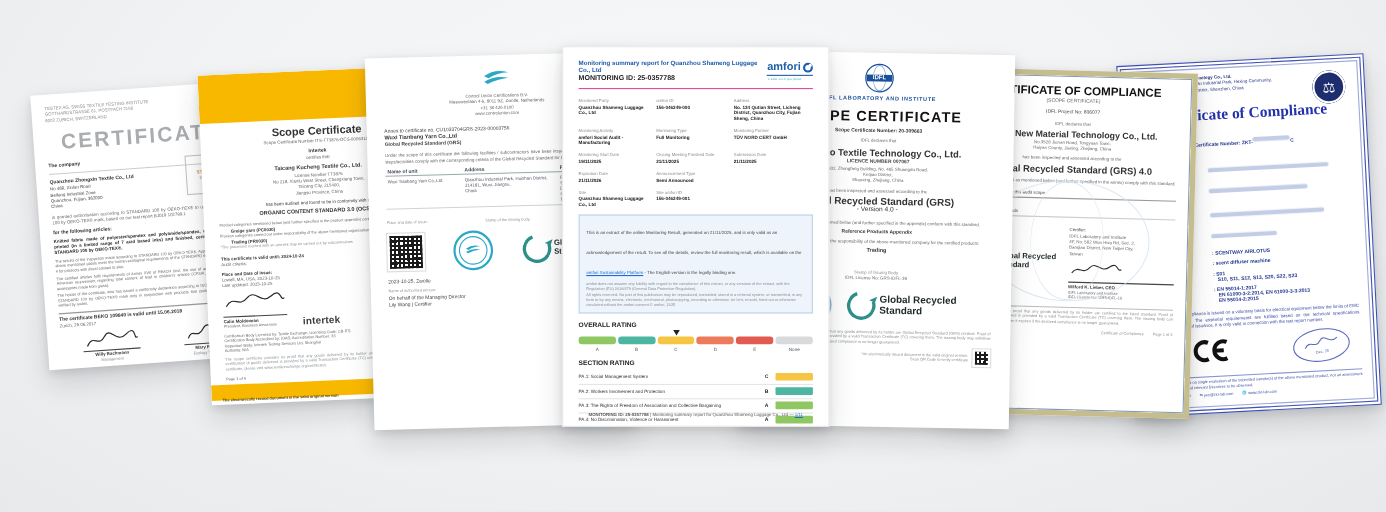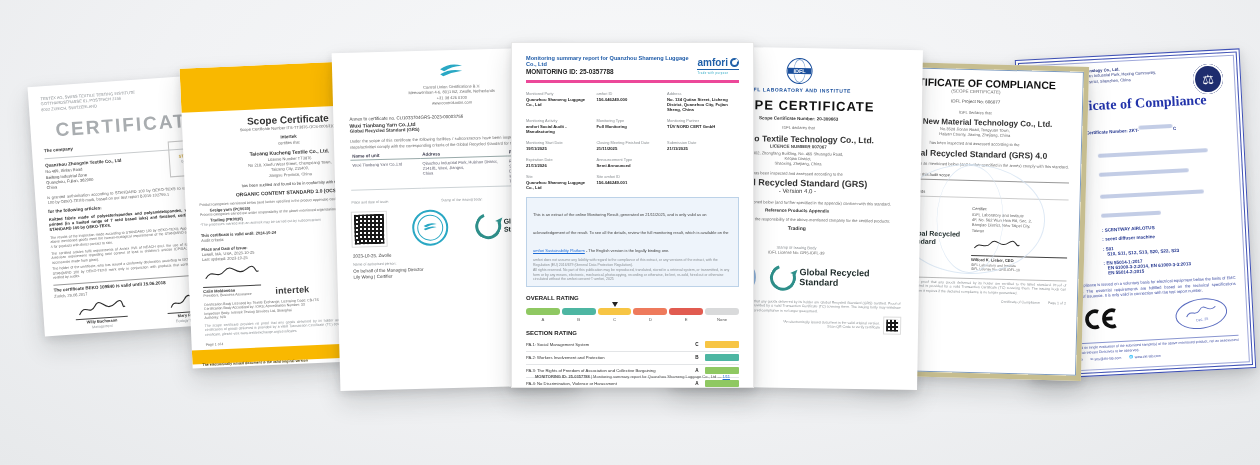--- a/index.html
+++ b/index.html
@@ -258,21 +258,21 @@
         </div>
       </div>
     </div>
     <div class="t45 g4" style="margin-top:6px">2023-10-25, Zwolle</div>
     <div class="t3 g8" style="margin-top:3px">Name of authorised person:</div>
     <div class="t45 g4" style="margin-top:2px">On behalf of the Managing Director</div>
     <div class="t45 g4">Lily Wang | Certifier</div>
   </div>
 
   <div class="cert" id="c4">
-    <div style="display:flex;justify-content:space-between;align-items:flex-end;border-bottom:3px solid #ec4899;padding-bottom:5px">
+    <div style="display:flex;justify-content:space-between;align-items:center;border-bottom:1px solid #ec4899;padding-bottom:5px">
       <div style="width:165px">
         <div class="htitle">Monitoring summary report for Quanzhou Shameng Luggage Co., Ltd</div>
         <div class="hid">MONITORING ID: 25-0357788</div>
       </div>
       <div>
         <div class="amflogo">
           <span>amfori</span>
           <span class="amfring"></span>
         </div>
         <div class="amfsub">Trade with purpose</div>

